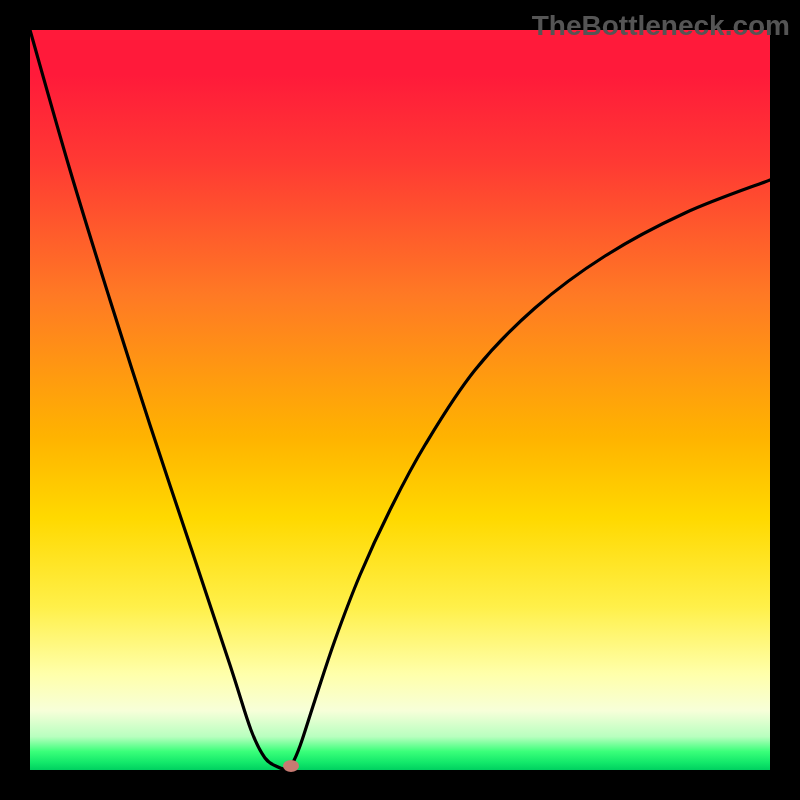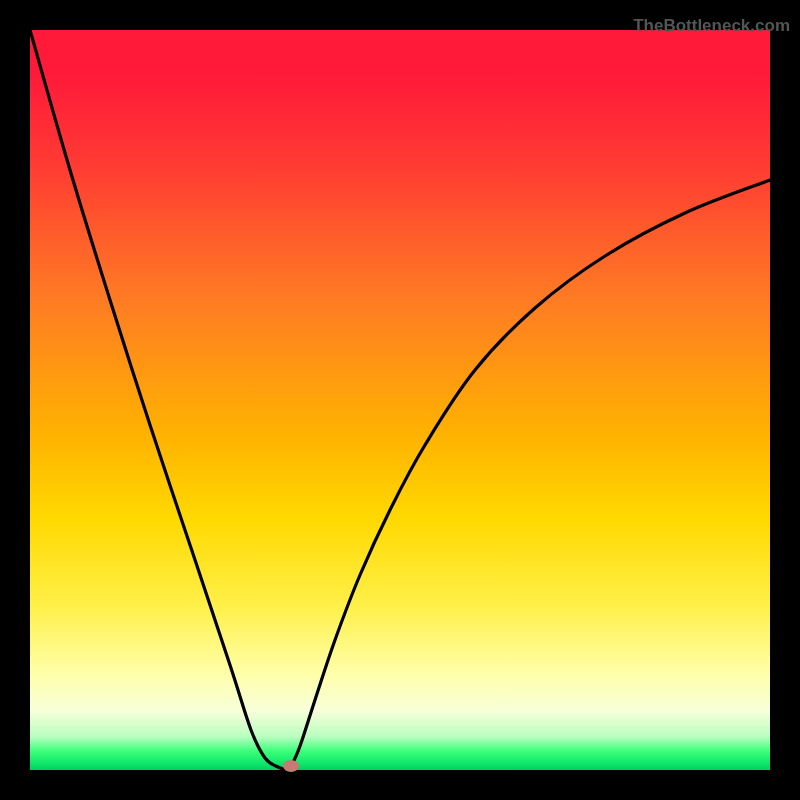--- a/index.html
+++ b/index.html
@@ -6,24 +6,24 @@
   body {
     width: 800px;
     height: 800px;
     background: #000;
     position: relative;
     overflow: hidden;
     font-family: Arial, Helvetica, sans-serif;
   }
   .watermark {
     position: absolute;
-    top: 16px;
+    top: 10px;
     right: 10px;
     color: #555;
-    font-size: 17px;
+    font-size: 28px;
     font-weight: bold;
     z-index: 10;
   }
   .plot {
     position: absolute;
     background: linear-gradient(to bottom,
       #ff1a3a 0%,
       #ff1a3a 6%,
       #ff3a33 18%,
       #ff7a24 36%,

